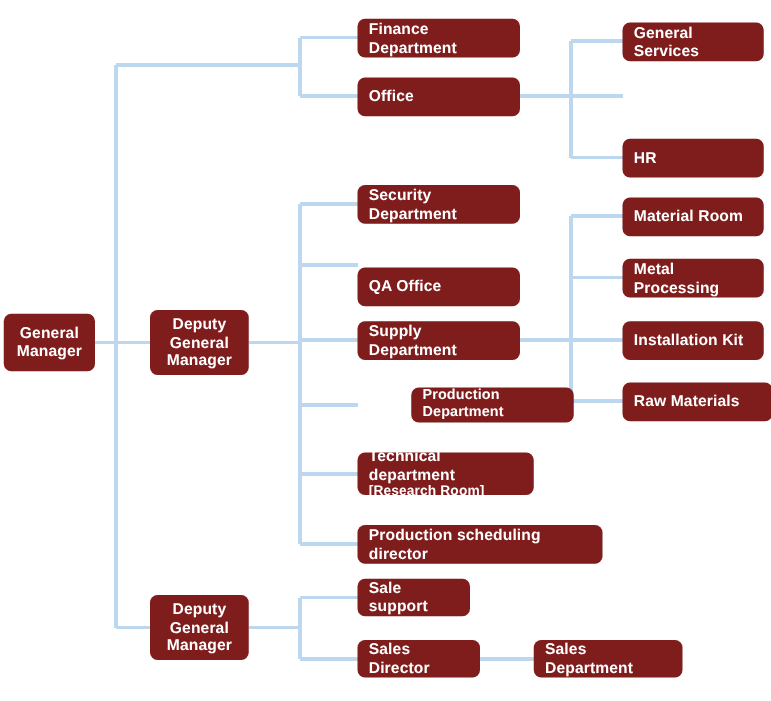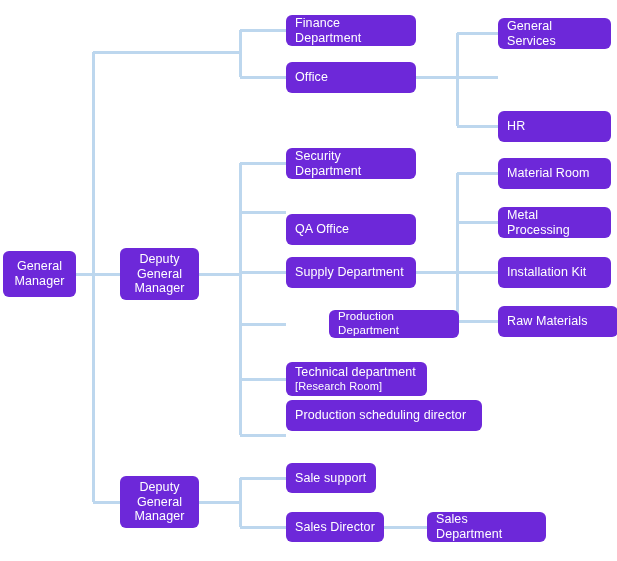--- a/index.html
+++ b/index.html
@@ -22,31 +22,32 @@
     position: absolute;
     left: 0;
     top: 0;
     width: 617px;
     height: 561px;
     pointer-events: none;
   }
   .node {
     position: absolute;
     box-sizing: border-box;
-    background: #6d28d9;
+    background: #7f1d1d;
     border-radius: 6px;
     color: #ffffff;
     display: flex;
     flex-direction: column;
     justify-content: center;
     font-size: 12.5px;
     line-height: 1.18;
     letter-spacing: 0.1px;
     padding: 2px 9px;
     white-space: pre-line;
+    font-weight: bold;
   }
   .node.center {
     align-items: center;
     text-align: center;
   }
   .node.left {
     align-items: flex-start;
     text-align: left;
   }
   .node .sub-line {
@@ -148,21 +149,21 @@
 
   <div class="node left" style="left:286px; top:310px; width:130px; height:28px; font-size:11.5px;margin-left:43px;">
     <span>Production Department</span>
   </div>
 
   <div class="node left" style="left:286px; top:362px; width:141px; height:34px;">
     <span class="main-line">Technical department</span>
     <span class="sub-line">[Research Room]</span>
   </div>
 
-  <div class="node left" style="left:286px; top:400px; width:196px; height:31px;">
+  <div class="node left" style="left:286px; top:420px; width:196px; height:31px;">
     <span>Production scheduling director</span>
   </div>
 
   <div class="node left" style="left:498px; top:207px; width:113px; height:31px;">
     <span>Metal Processing</span>
   </div>
 
   <div class="node left" style="left:498px; top:158px; width:113px; height:31px;">
     <span>Material Room</span>
   </div>

